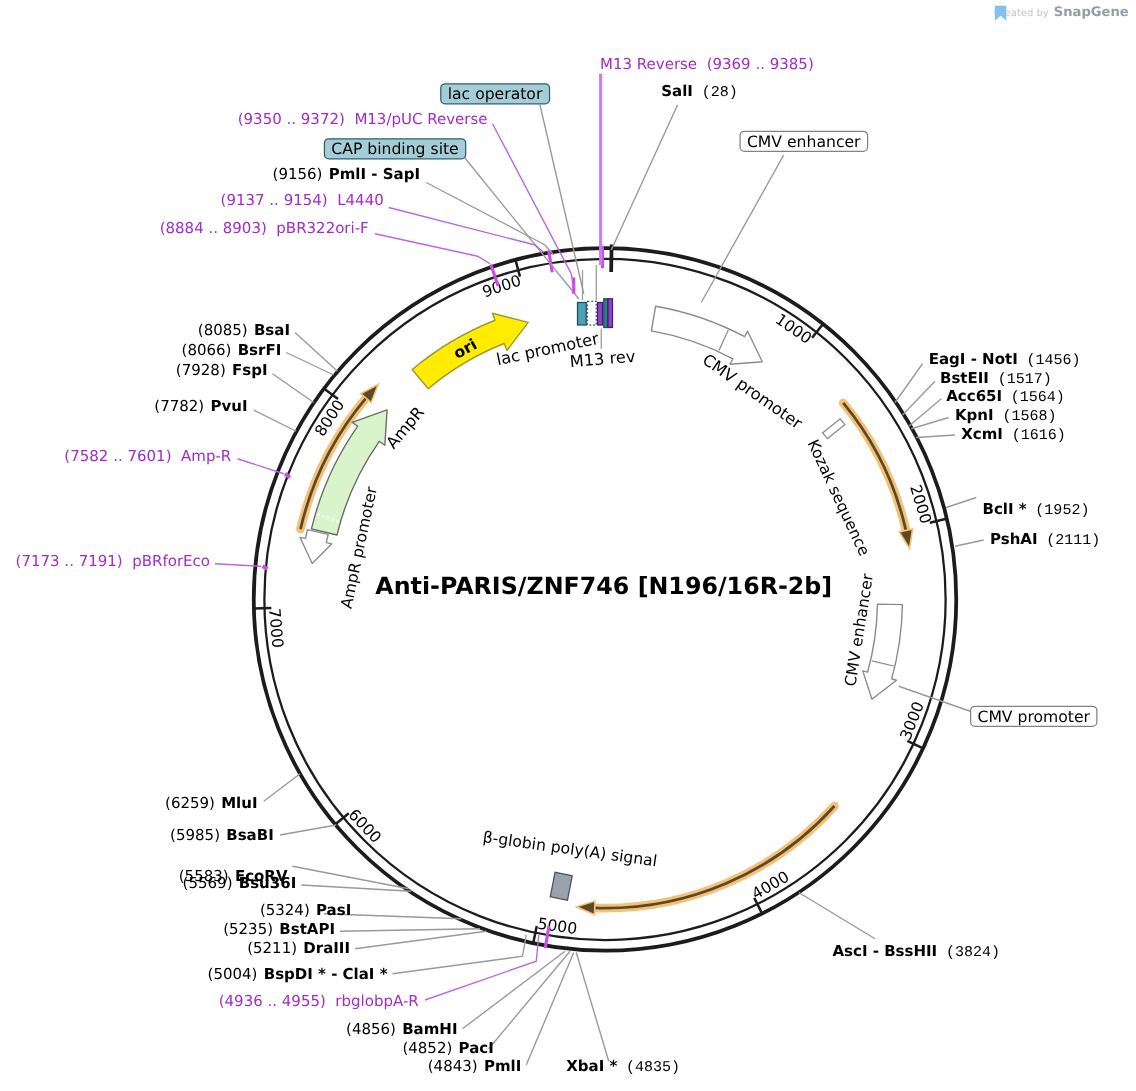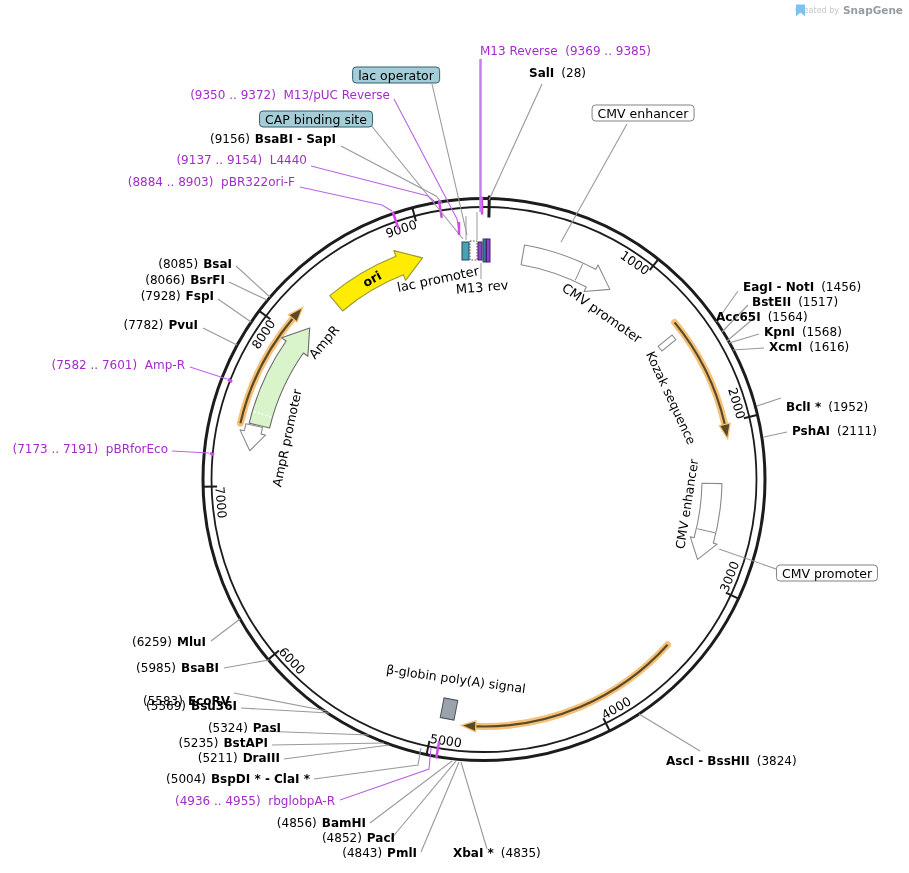--- a/index.html
+++ b/index.html
@@ -3,21 +3,21 @@
 <meta charset="utf-8">
 <style>
   html,body{margin:0;padding:0;background:#fff;}
   .stage{position:relative;width:909px;height:873px;background:#ffffff;overflow:hidden;
          font-family:"DejaVu Sans","Liberation Sans",sans-serif;}
   .stage svg{position:absolute;left:0;top:0;}
   #labels{position:absolute;left:0;top:0;width:909px;height:873px;}
   .callout{position:absolute;font-size:12px;color:#000;white-space:pre;line-height:15px;}
   .callout .pre{margin-right:5px;}
   .callout .name{font-weight:bold;}
-  .callout .post{margin-left:7px;}
+  .callout .post{margin-left:7px;font-family:Liberation Mono, monospace;}
   .callout.primer{color:#a32cc8;}
   .callout.box-teal{background:#a5cdd8;border:1.4px solid #2f5f6e;border-radius:4px;
                     padding:0 5px;font-size:12.5px;color:#000;transform:translate(-50%,-50%);}
   .callout.box-white{background:#fff;border:1px solid #828282;border-radius:4px;
                      padding:0 5px;font-size:12.5px;color:#000;transform:translate(-50%,-50%);}
   .title-block{position:absolute;left:483px;top:458px;transform:translateX(-50%);text-align:center;}
   .title-name{font-size:19px;font-weight:bold;white-space:nowrap;color:#000;}
   .title-size{font-size:13px;color:#000;margin-top:2px;}
   .watermark{position:absolute;top:4px;right:6px;display:flex;align-items:center;gap:4px;}
   .wm-created{font-size:8px;color:#c3c7cc;}
@@ -127,34 +127,35 @@
       <text transform="translate(602,313) rotate(35)" text-anchor="middle" dy="0.35em" font-size="13" font-weight="400" fill="#000">CMV promoter</text>
       <text transform="translate(671,398) rotate(65)" text-anchor="middle" dy="0.35em" font-size="12.5" font-weight="400" fill="#000">Kozak sequence</text>
       <text transform="translate(687,504) rotate(-81)" text-anchor="middle" dy="0.35em" font-size="12.5" font-weight="400" fill="#000">CMV enhancer</text>
       <text transform="translate(324,342) rotate(-50)" text-anchor="middle" dy="0.35em" font-size="13" font-weight="400" fill="#000">AmpR</text>
       <text transform="translate(287,438) rotate(-78)" text-anchor="middle" dy="0.35em" font-size="12.5" font-weight="400" fill="#000">AmpR promoter</text>
       <text transform="translate(456,679) rotate(8)" text-anchor="middle" dy="0.35em" font-size="12.5" font-weight="400" fill="#000">β-globin poly(A) signal</text>
     </svg>
 
   <div id="labels">
     <div class="title-block">
+      <div class="title-name">Anti-PARIS/ZNF746 [N196/16R-2b]</div>
     </div>
     <div class="watermark">
       <span class="wm-created">Created by</span>
       <svg width="11" height="13" viewBox="0 0 11 13">
         <path d="M1 0.5 H10 V12.5 L5.5 8.5 L1 12.5 Z" fill="#7fc2ec"></path>
       </svg>
       <span class="wm-brand">SnapGene</span>
     </div>
   <div class="callout enzyme" style="left: 529px; top: 66px;"><span class="name">SalI</span><span class="post">(28)</span></div>
       <div class="callout primer" style="left: 480px; top: 44px;"><span class="text">M13 Reverse  (9369 .. 9385)</span></div>
       <div class="callout box-teal" style="left: 396px; top: 75px;"><span class="text">lac operator</span></div>
       <div class="callout primer" style="right: 519px; top: 88px;"><span class="text">(9350 .. 9372)  M13/pUC Reverse</span></div>
       <div class="callout box-teal" style="left: 316px; top: 119px;"><span class="text">CAP binding site</span></div>
-      <div class="callout enzyme" style="right: 573px; top: 132px;"><span class="pre">(9156)</span><span class="name">BsaBI - SapI</span></div>
+      <div class="callout enzyme" style="right: 573px; top: 132px;"><span class="pre">(9156)</span><span class="name">PmlI - SapI</span></div>
       <div class="callout primer" style="right: 602px; top: 153px;"><span class="text">(9137 .. 9154)  L4440</span></div>
       <div class="callout primer" style="right: 614px; top: 175px;"><span class="text">(8884 .. 8903)  pBR322ori-F</span></div>
       <div class="callout box-white" style="left: 643px; top: 113px;"><span class="text">CMV enhancer</span></div>
       <div class="callout enzyme" style="right: 677px; top: 257px;"><span class="pre">(8085)</span><span class="name">BsaI</span></div>
       <div class="callout enzyme" style="right: 684px; top: 273px;"><span class="pre">(8066)</span><span class="name">BsrFI</span></div>
       <div class="callout enzyme" style="right: 695px; top: 289px;"><span class="pre">(7928)</span><span class="name">FspI</span></div>
       <div class="callout enzyme" style="right: 711px; top: 318px;"><span class="pre">(7782)</span><span class="name">PvuI</span></div>
       <div class="callout primer" style="right: 724px; top: 358px;"><span class="text">(7582 .. 7601)  Amp-R</span></div>
       <div class="callout primer" style="right: 741px; top: 442px;"><span class="text">(7173 .. 7191)  pBRforEco</span></div>
       <div class="callout enzyme" style="right: 703px; top: 635px;"><span class="pre">(6259)</span><span class="name">MluI</span></div>
@@ -165,21 +166,21 @@
       <div class="callout enzyme" style="right: 641px; top: 736px;"><span class="pre">(5235)</span><span class="name">BstAPI</span></div>
       <div class="callout enzyme" style="right: 629px; top: 751px;"><span class="pre">(5211)</span><span class="name">DraIII</span></div>
       <div class="callout enzyme" style="right: 599px; top: 772px;"><span class="pre">(5004)</span><span class="name">BspDI * - ClaI *</span></div>
       <div class="callout primer" style="right: 574px; top: 794px;"><span class="text">(4936 .. 4955)  rbglobpA-R</span></div>
       <div class="callout enzyme" style="right: 543px; top: 816px;"><span class="pre">(4856)</span><span class="name">BamHI</span></div>
       <div class="callout enzyme" style="right: 514px; top: 831px;"><span class="pre">(4852)</span><span class="name">PacI</span></div>
       <div class="callout enzyme" style="right: 492px; top: 846px;"><span class="pre">(4843)</span><span class="name">PmlI</span></div>
       <div class="callout enzyme" style="left: 453px; top: 846px;"><span class="name">XbaI *</span><span class="post">(4835)</span></div>
       <div class="callout enzyme" style="left: 743px; top: 280px;"><span class="name">EagI - NotI</span><span class="post">(1456)</span></div>
       <div class="callout enzyme" style="left: 752px; top: 295px;"><span class="name">BstEII</span><span class="post">(1517)</span></div>
-      <div class="callout enzyme" style="left: 716px; top: 310px;"><span class="name">Acc65I</span><span class="post">(1564)</span></div>
+      <div class="callout enzyme" style="left: 757px; top: 310px;"><span class="name">Acc65I</span><span class="post">(1564)</span></div>
       <div class="callout enzyme" style="left: 764px; top: 325px;"><span class="name">KpnI</span><span class="post">(1568)</span></div>
       <div class="callout enzyme" style="left: 769px; top: 340px;"><span class="name">XcmI</span><span class="post">(1616)</span></div>
       <div class="callout enzyme" style="left: 786px; top: 400px;"><span class="name">BclI *</span><span class="post">(1952)</span></div>
       <div class="callout enzyme" style="left: 792px; top: 424px;"><span class="name">PshAI</span><span class="post">(2111)</span></div>
       <div class="callout box-white" style="left: 827px; top: 573px;"><span class="text">CMV promoter</span></div>
       <div class="callout enzyme" style="left: 666px; top: 754px;"><span class="name">AscI - BssHII</span><span class="post">(3824)</span></div>
     </div>
 </div>
 
 </body></html>

